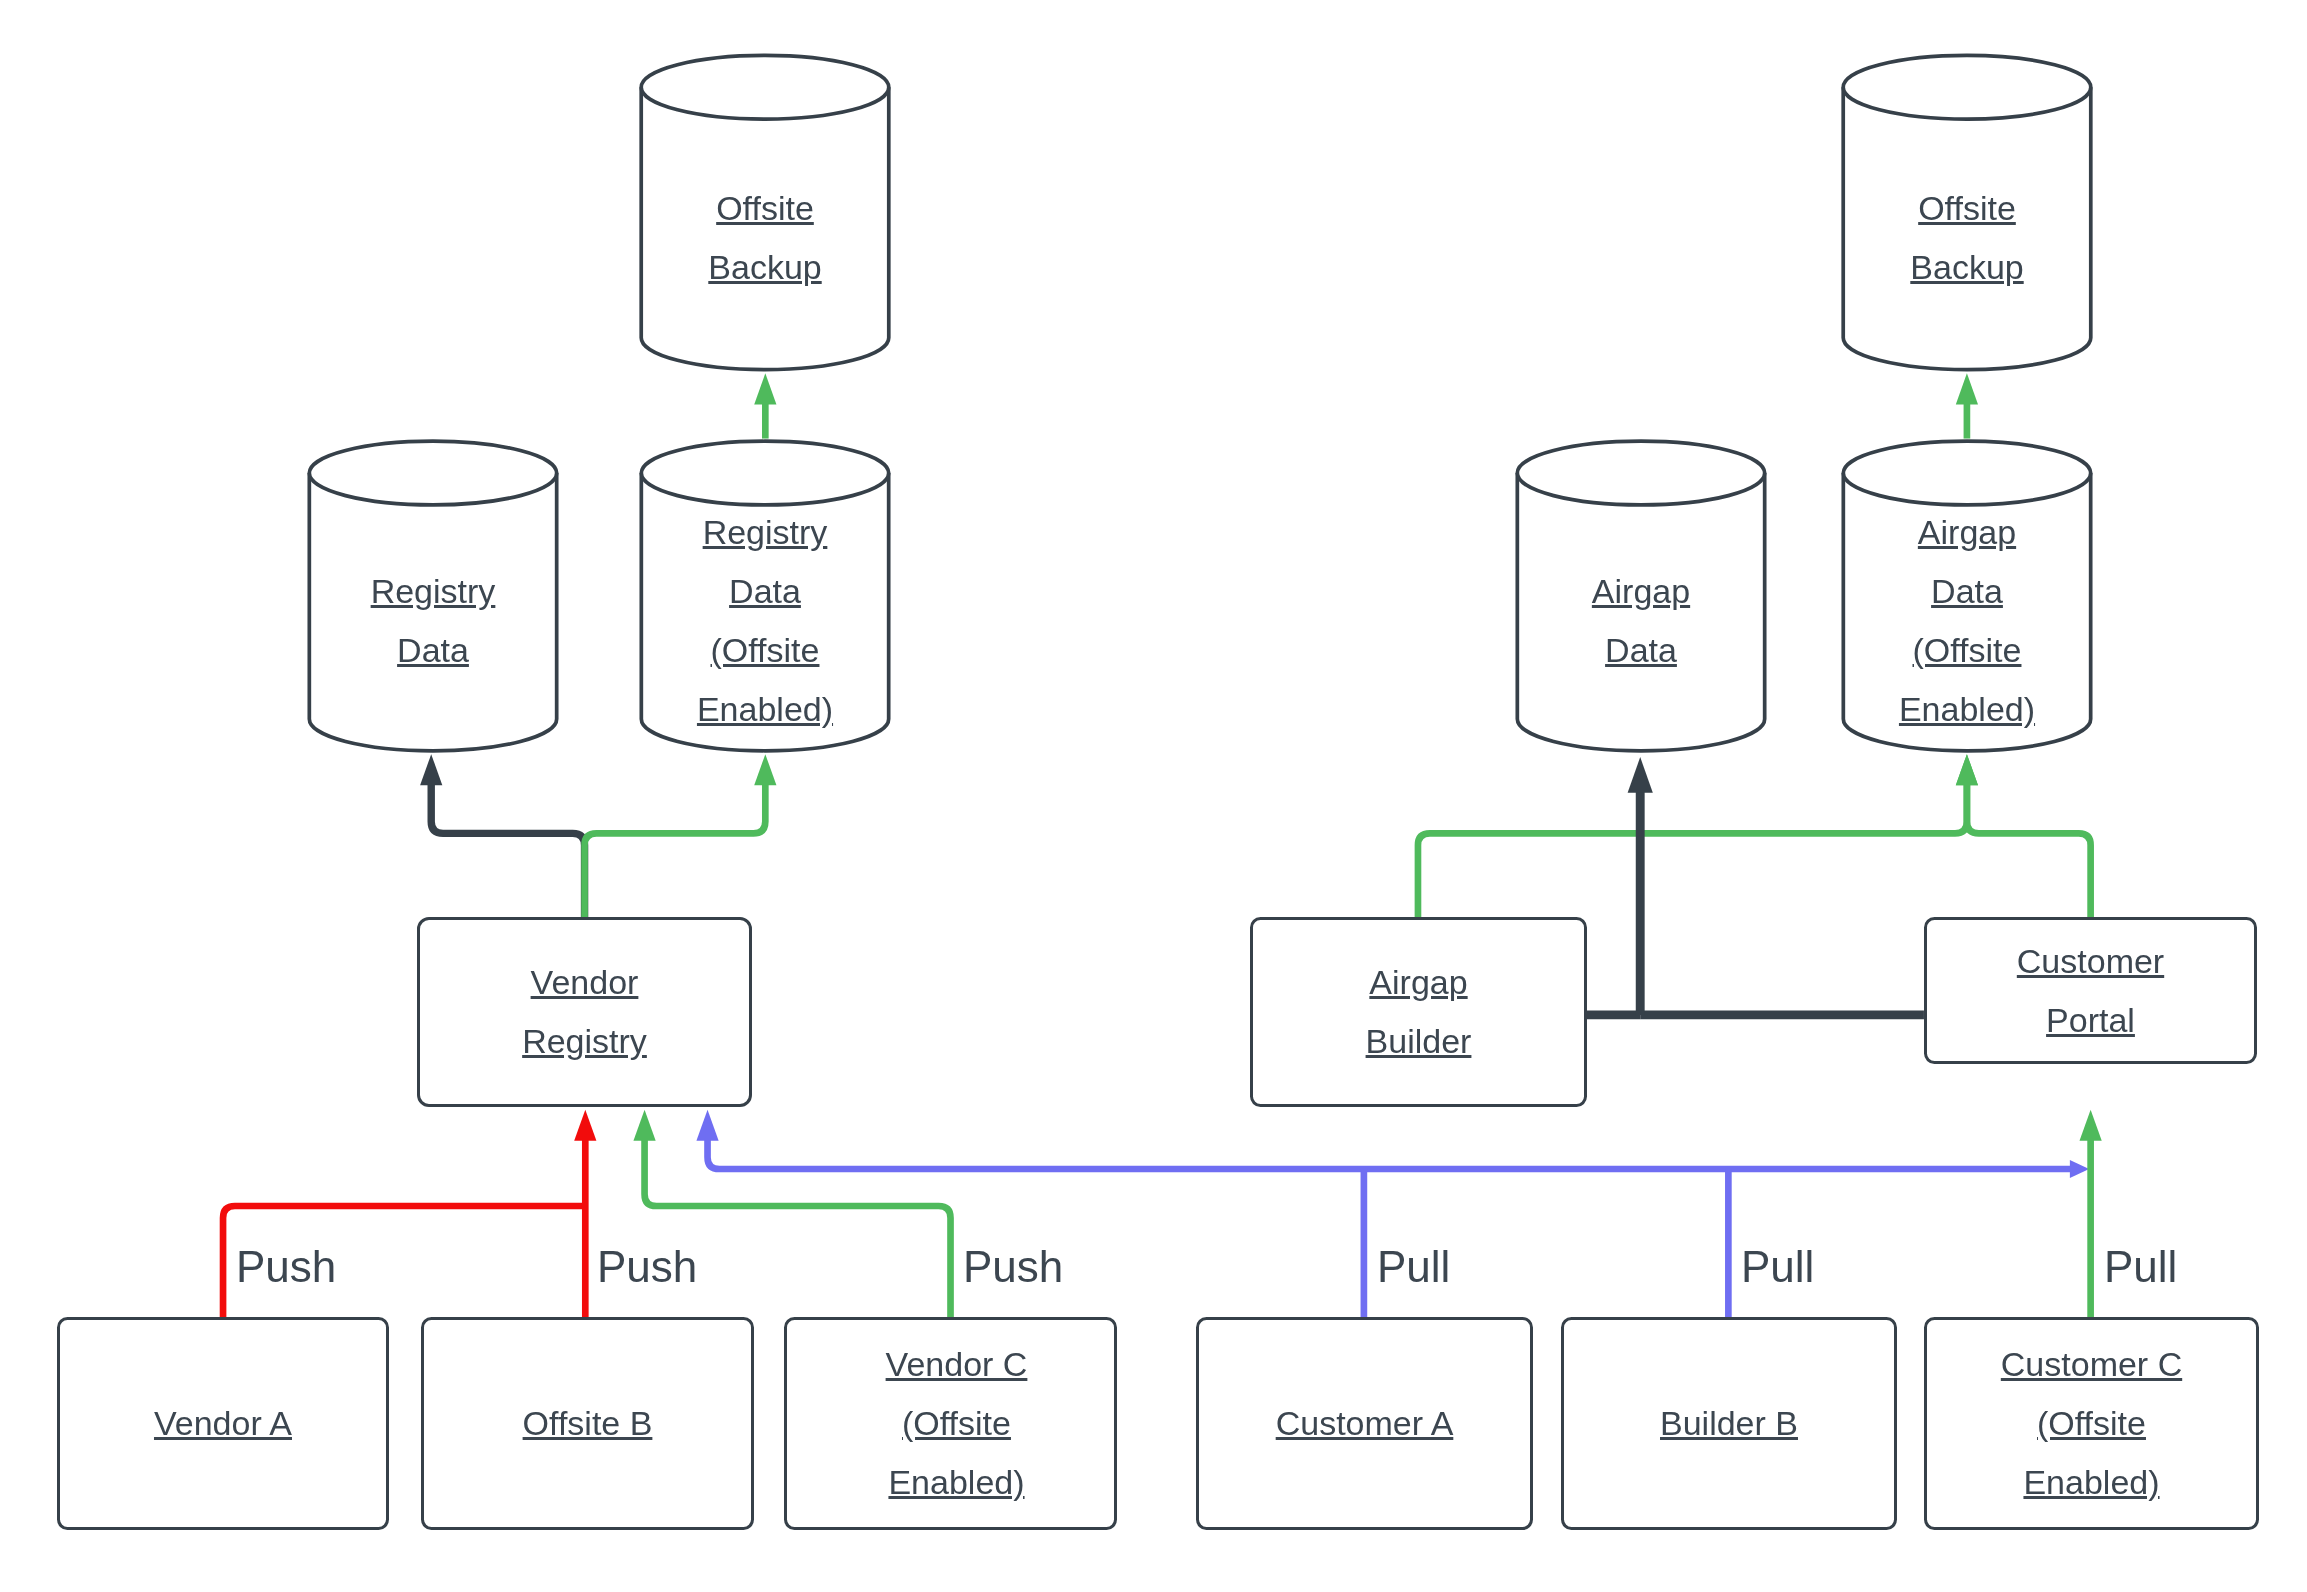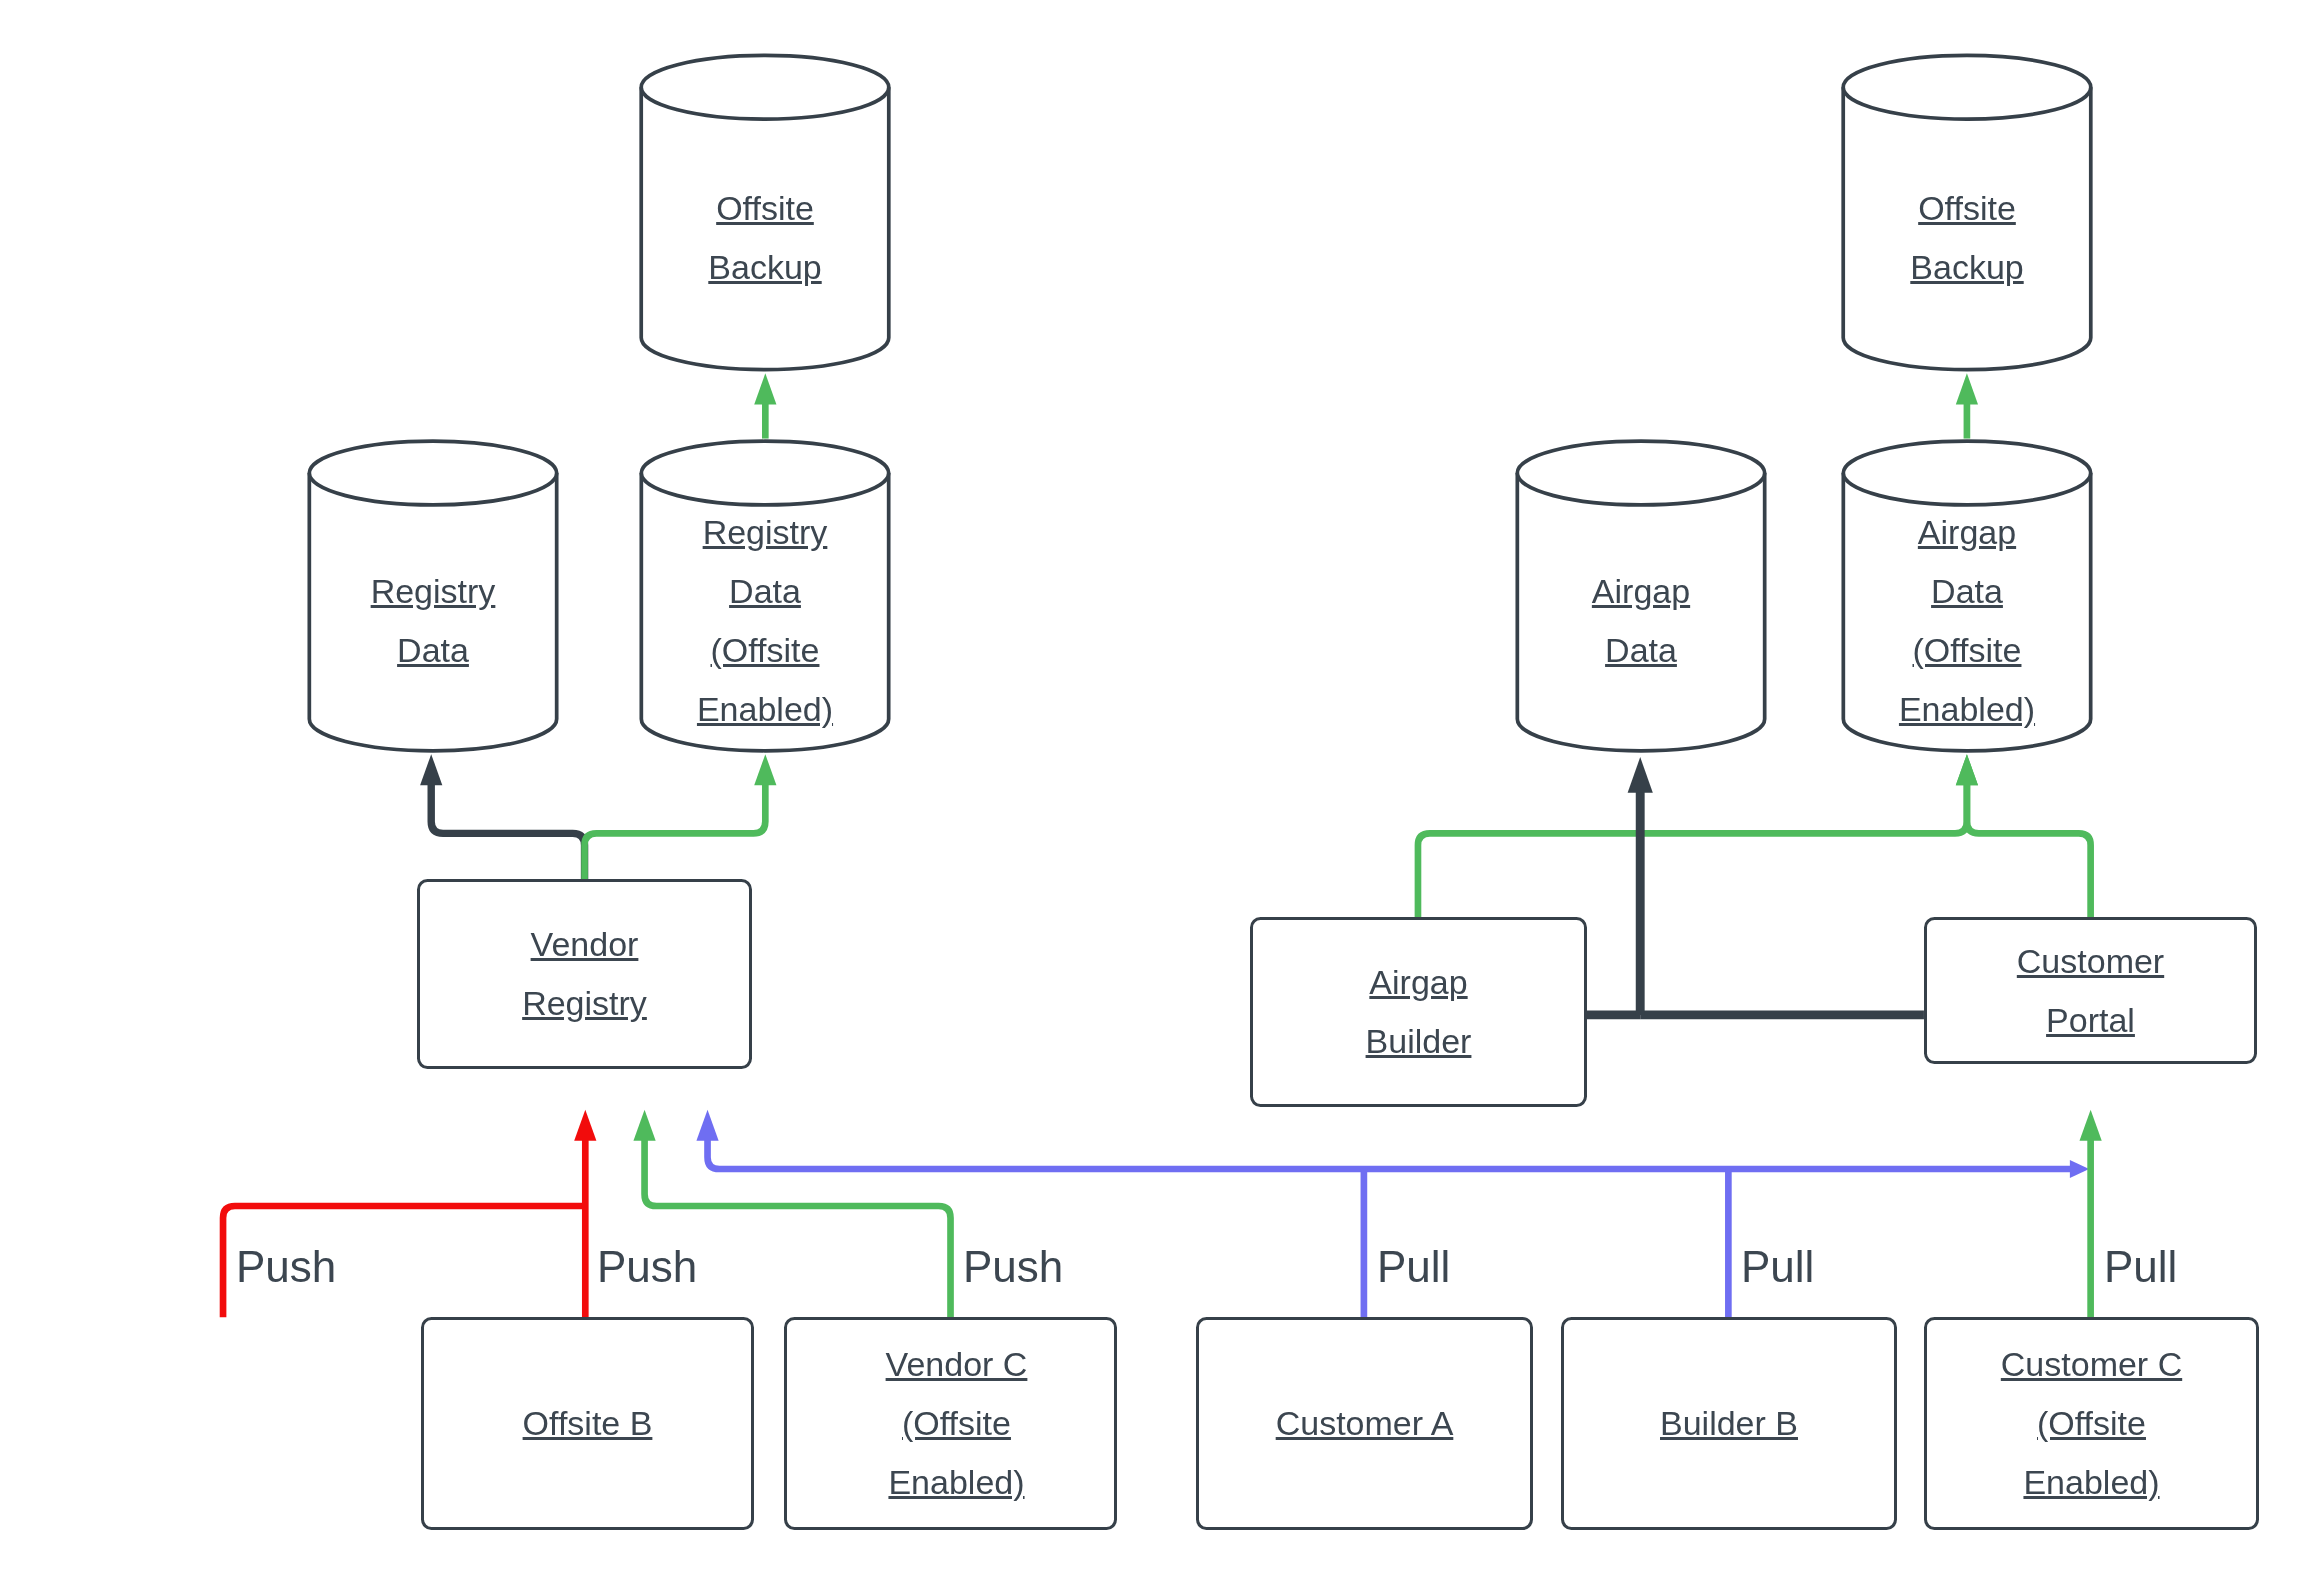--- a/index.html
+++ b/index.html
@@ -179,35 +179,38 @@
     <svg class="cyl-svg" viewBox="0 0 340 424">
       <path d="M 3 46 L 3 378 A 167 43 0 0 0 337 378 L 337 46"></path>
       <ellipse cx="170" cy="46" rx="167" ry="43"></ellipse>
     </svg>
     <div class="label">Airgap
 Data
 (Offsite
 Enabled)</div>
   </div>
 
-  <div class="node box" style="left:417px; top:879px; width:335px; height:190px;">
+  <div class="node box" style="left:417px; top:917px; width:335px; height:190px;border-radius:12px;">
     <div class="label">Vendor
 Registry</div>
   </div>
 
   <div class="node box" style="left:1250px; top:917px; width:337px; height:190px;">
     <div class="label">Airgap
 Builder</div>
   </div>
 
   <div class="node box" style="left:1924px; top:917px; width:333px; height:147px;">
     <div class="label">Customer
 Portal</div>
   </div>
 
+  <div class="node box" style="left:57px; top:1317px; width:332px; height:213px;">
+    <div class="label">Vendor A</div>
+  </div>
 
   <div class="node box" style="left:421px; top:1317px; width:333px; height:213px;">
     <div class="label">Offsite B</div>
   </div>
 
   <div class="node box" style="left:784px; top:1317px; width:333px; height:213px;padding-left:12px;">
     <div class="label">Vendor C
 (Offsite
 Enabled)</div>
   </div>

